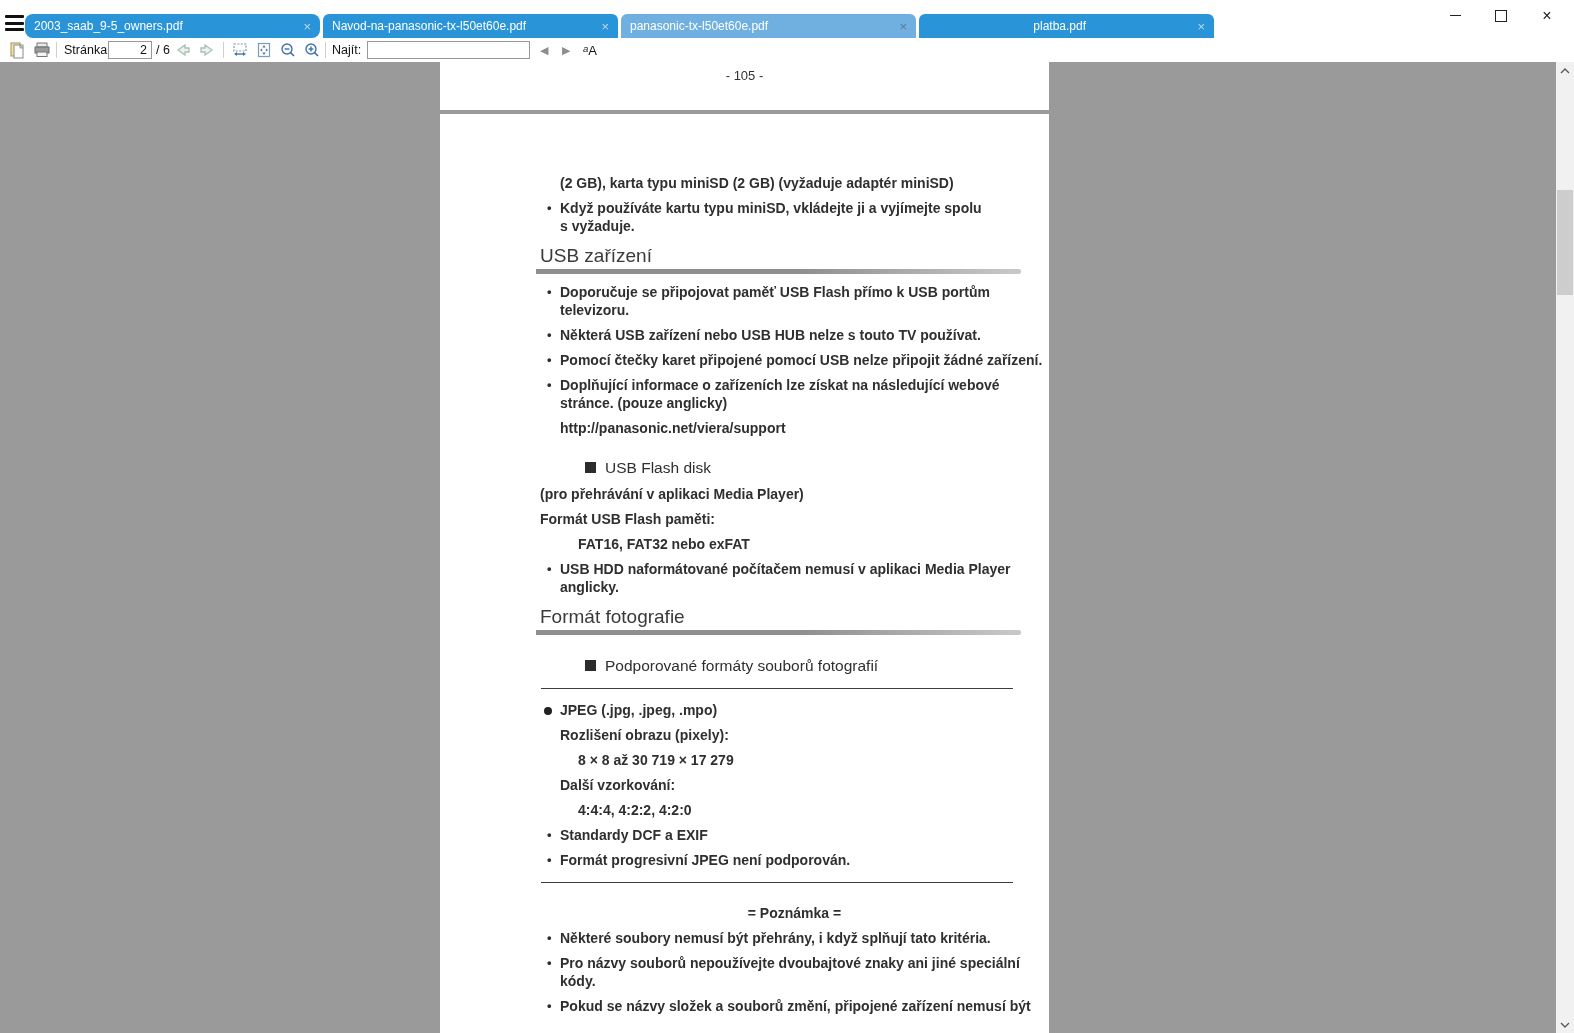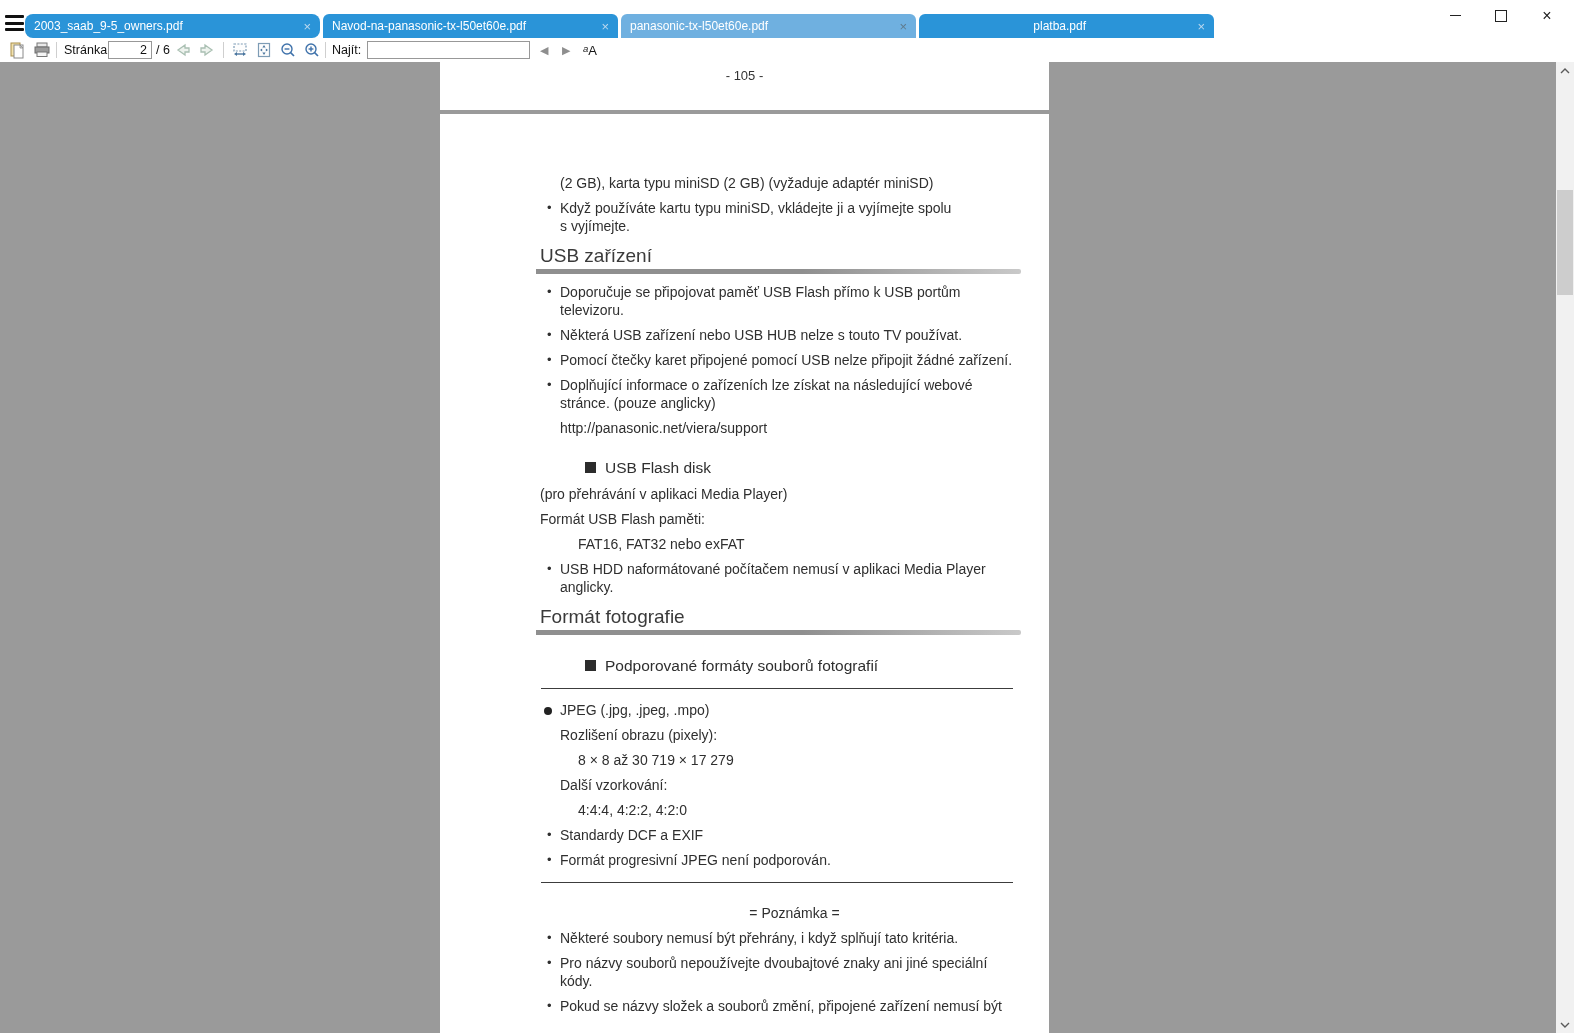--- a/index.html
+++ b/index.html
@@ -35,21 +35,21 @@
   .aA .small{font-size:9.5px;vertical-align:top;font-style:italic;}
 
   
   .canvas{position:absolute;top:62px;left:0;width:1556px;height:971px;background:#9a9a9a;}
   .page{position:absolute;left:440px;width:609px;background:#fff;}
   .page1{top:0;height:48px;}
   .page2{top:52px;height:919px;box-sizing:border-box;padding:60px 0 0 100px;overflow:hidden;}
   .pfooter{margin-top:6px;text-align:center;font-size:13px;color:#333;}
 
   
-  .blk{margin:0 0 7px 0;}
+  .blk{margin:0 0 7px 0;font-weight:bold;}
   .line{height:18px;line-height:18px;font-size:14px;color:#2f2f2f;white-space:nowrap;}
   .ind0{margin-left:0;} .ind1{margin-left:20px;} .ind2{margin-left:38px;}
   .bullet{position:relative;padding-left:20px;}
   .bullet .mk{position:absolute;left:7px;top:0;height:18px;line-height:18px;font-size:13px;color:#2f2f2f;}
   .dotb{position:relative;padding-left:20px;}
   .dotb .mk{position:absolute;left:4px;top:5.5px;width:8px;height:8px;border-radius:50%;background:#222;}
   .h1{font-size:19px;line-height:23px;color:#3a3a3a;margin:9px 0 0 0;}
   .hbar{height:5px;width:485px;margin:2px 0 9px -4px;
         background:linear-gradient(to right,#8f8f8f 55%,#c9c9c9);border-radius:0 2px 2px 0;}
   .h2{font-size:15.5px;line-height:19px;color:#2f2f2f;margin:21px 0 8px 1px;padding-left:44px;}
@@ -198,21 +198,21 @@
       <div class="pfooter">- 105 -</div>
     </div>
     <div class="page page2">
       <div id="doc-content">
           <div class="blk ind1">
             <div class="line">(2 GB), karta typu miniSD (2 GB) (vyžaduje adaptér miniSD)</div>
           </div>
           <div class="blk bullet">
             <span class="mk">•</span>
             <div class="line">Když používáte kartu typu miniSD, vkládejte ji a vyjímejte spolu</div>
-            <div class="line">s vyjímejte.</div>
+            <div class="line">s vyžaduje.</div>
           </div>
           <div class="h1">USB zařízení</div>
           <div class="hbar"></div>
           <div class="blk bullet">
             <span class="mk">•</span>
             <div class="line">Doporučuje se připojovat paměť USB Flash přímo k USB portům</div>
             <div class="line">televizoru.</div>
           </div>
           <div class="blk bullet">
             <span class="mk">•</span>

